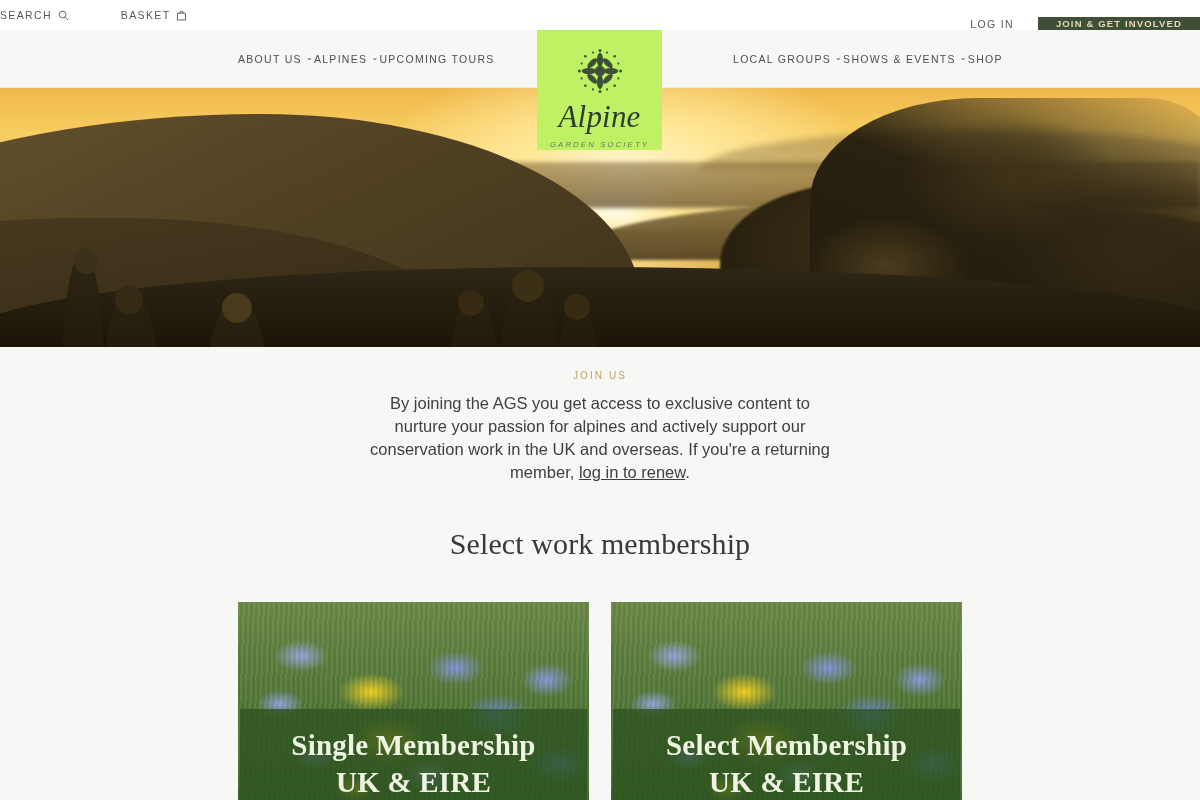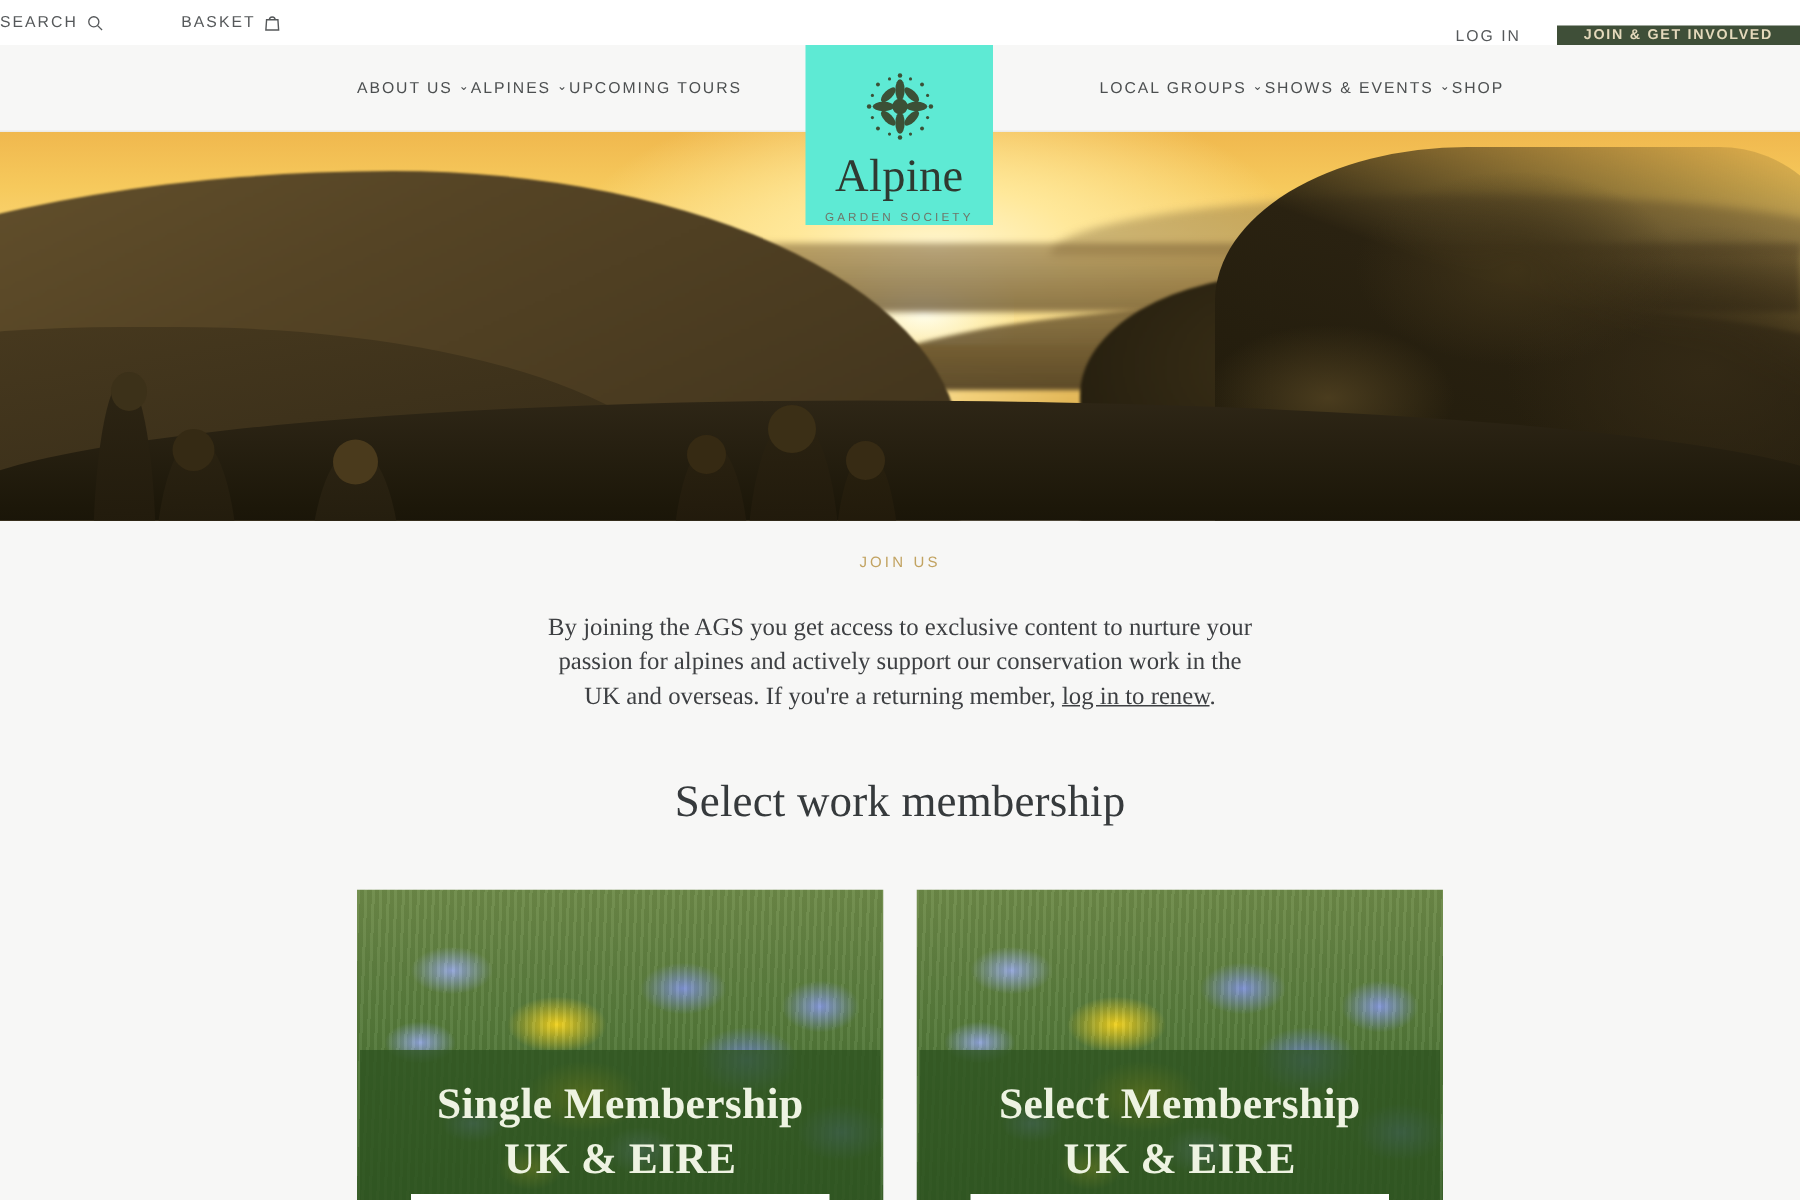--- a/index.html
+++ b/index.html
@@ -104,28 +104,29 @@
     line-height: 1;
     position: relative;
     top: -1px;
   }
 
   
   .logo-plaque {
     position: absolute;
     left: 537px; top: 0;
     width: 125px; height: 120px;
-    background: #5eead4;
+    background: #bef264;
     z-index: 30;
     display: flex;
     flex-direction: column;
     align-items: center;
     justify-content: flex-start;
     padding-top: 17px;
     cursor: pointer;
+    font-style: italic;
   }
   .logo-mark { width: 52px; height: 48px; }
   .logo-word {
     font-family: "Liberation Serif", serif;
     font-size: 31px;
     color: #2f3a31;
     line-height: 1;
     margin-top: 6px;
     letter-spacing: 0.2px;
   }
@@ -260,26 +261,26 @@
     text-align: center;
   }
   .eyebrow {
     font-size: 10px;
     letter-spacing: 2.1px;
     color: #c2a361;
     text-transform: uppercase;
     font-weight: 400;
   }
   .intro {
-    font-family: Liberation Serif, serif;
+    font-family: Liberation Sans, sans-serif;
     font-size: 16.5px;
     line-height: 23px;
     color: #3e4043;
     max-width: 474px;
-    margin: 25px auto 0;
+    margin: 11px auto 0;
   }
   .intro a {
     color: #3e4043;
     text-decoration: underline;
   }
   .section-title {
     font-family: "Liberation Serif", serif;
     font-size: 30px;
     font-weight: 400;
     color: #363a3c;

